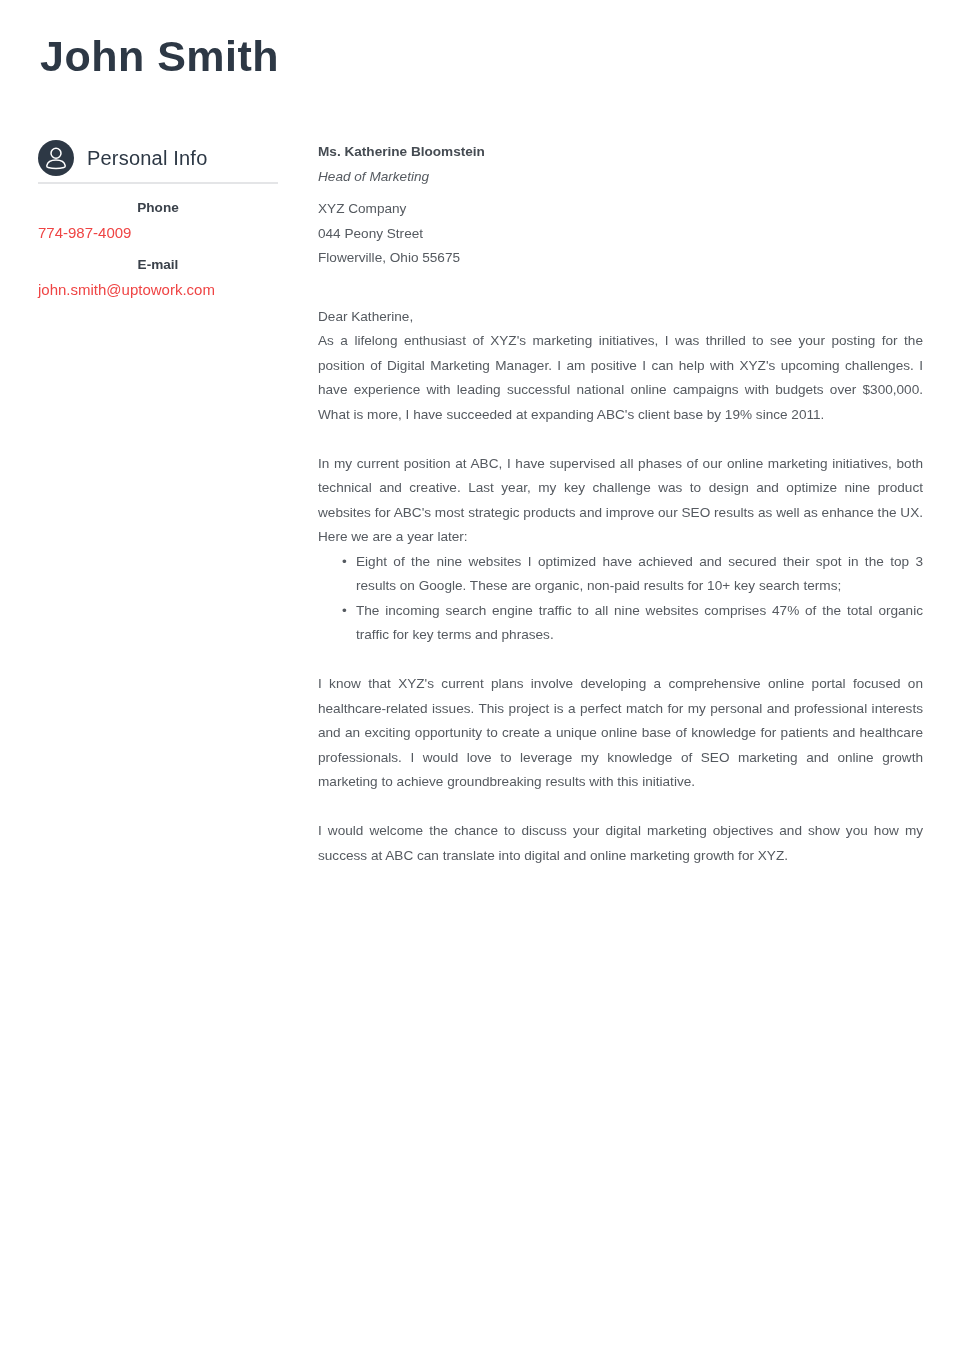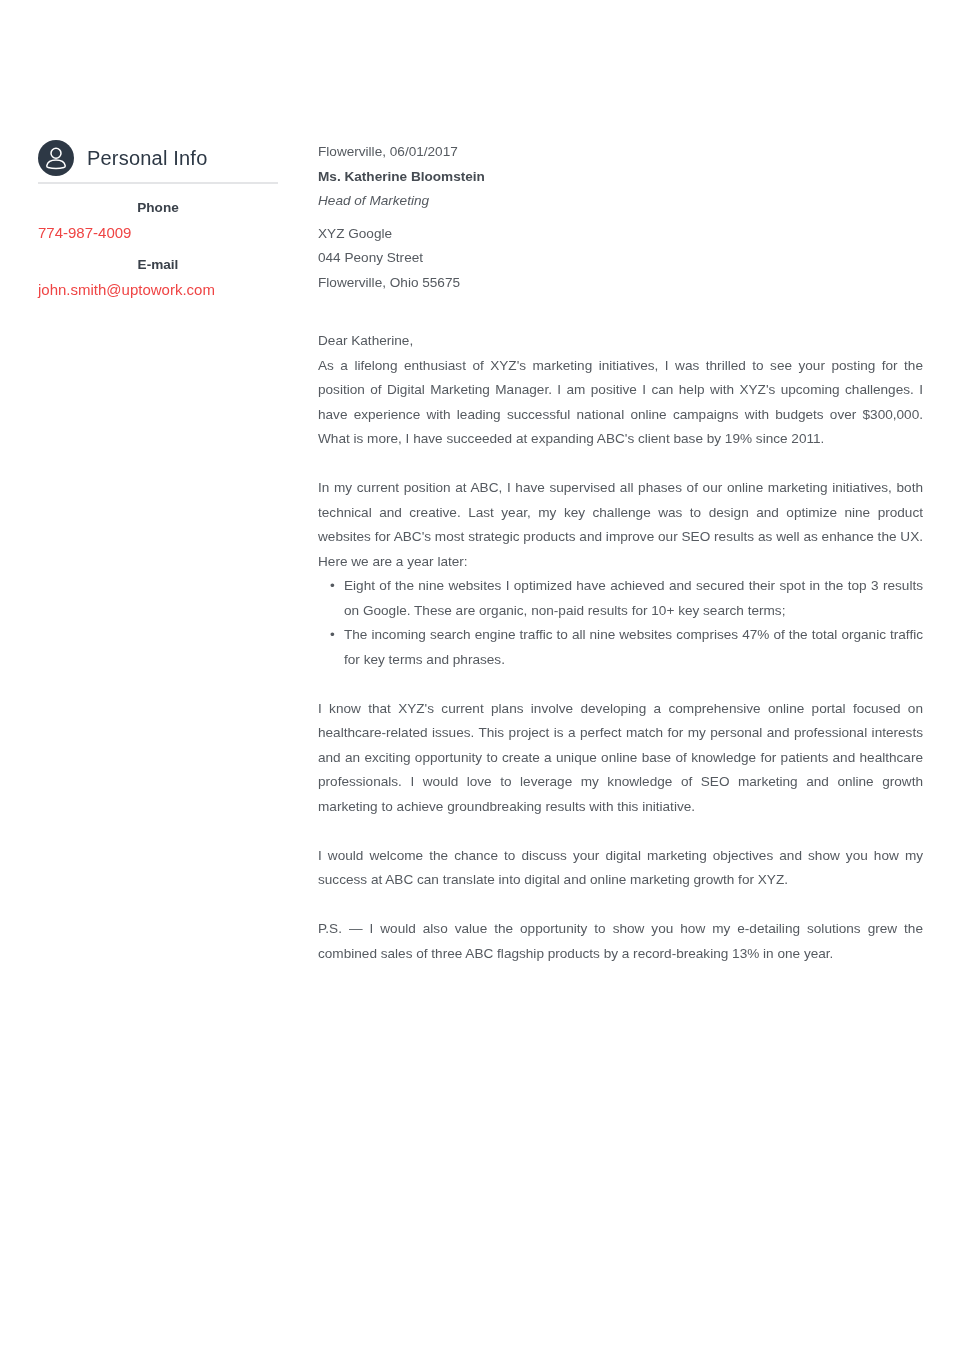--- a/index.html
+++ b/index.html
@@ -70,35 +70,36 @@
   .main p { margin: 0; }
   .date-line { margin-bottom: 41px; }
   .recipient { margin-bottom: 8px; }
   .recipient-name { font-weight: 700; color: #454b52; }
   .recipient-title { font-style: italic; }
   .address { margin-bottom: 34px; }
   .salutation { margin-bottom: 24px; }
   .para { text-align: justify; margin-bottom: 24.5px !important; }
   .para.tight { margin-bottom: 0 !important; }
   ul.bullets { list-style: none; padding-left: 26px; margin: 0 0 24.5px 0; }
-  ul.bullets li { position: relative; text-align: justify; }
+  ul.bullets li { position: relative; text-align: justify; margin-left: 12px; }
   ul.bullets li::before {
     content: "\2022";
     position: absolute;
     left: -14px;
     color: #555a60;
   }
   .closing { margin-bottom: 24.5px; }
 </style>
 </head>
 <body>
 
 <div class="page">
 
   <div class="header">
+    <div class="person-name">John Smith</div>
   </div>
 
   <div class="sidebar">
     <div class="section-head">
       <span class="section-icon">
         <svg viewBox="0 0 36 36" width="36" height="36">
           <circle cx="18" cy="18" r="18" fill="#2d3845"></circle>
           <circle cx="18" cy="13.2" r="5" fill="none" stroke="#ffffff" stroke-width="1.5"></circle>
           <path d="M8.8 25.6 C9.6 21.6 13 19.9 18 19.9 C23 19.9 26.4 21.6 27.2 25.6 C27.4 26.6 26.9 27.3 25.9 27.5 C23.4 28.1 20.8 28.4 18 28.4 C15.2 28.4 12.6 28.1 10.1 27.5 C9.1 27.3 8.6 26.6 8.8 25.6 Z" fill="none" stroke="#ffffff" stroke-width="1.5"></path>
         </svg>
@@ -108,44 +109,42 @@
     <div class="divider"></div>
 
     <div class="field-label">Phone</div>
     <div class="field-value">774-987-4009</div>
 
     <div class="field-label">E-mail</div>
     <div class="field-value">john.smith@uptowork.com</div>
   </div>
 
   <div class="main">
-    <p class="date-line">Flowerville, 06/01/2017</p>
 
     <div class="recipient">
       <p class="recipient-name">Ms. Katherine Bloomstein</p>
       <p class="recipient-title">Head of Marketing</p>
     </div>
 
     <div class="address">
-      <p>XYZ Google</p>
+      <p>XYZ Company</p>
       <p>044 Peony Street</p>
       <p>Flowerville, Ohio 55675</p>
     </div>
 
     <p class="salutation">Dear Katherine,</p>
 
     <p class="para">As a lifelong enthusiast of XYZ's marketing initiatives, I was thrilled to see your posting for the position of Digital Marketing Manager. I am positive I can help with XYZ's upcoming challenges. I have experience with leading successful national online campaigns with budgets over $300,000. What is more, I have succeeded at expanding ABC's client base by 19% since 2011.</p>
 
     <p class="para tight">In my current position at ABC, I have supervised all phases of our online marketing initiatives, both technical and creative. Last year, my key challenge was to design and optimize nine product websites for ABC's most strategic products and improve our SEO results as well as enhance the UX. Here we are a year later:</p>
     <ul class="bullets">
       <li>Eight of the nine websites I optimized have achieved and secured their spot in the top 3 results on Google. These are organic, non-paid results for 10+ key search terms;</li>
       <li>The incoming search engine traffic to all nine websites comprises 47% of the total organic traffic for key terms and phrases.</li>
     </ul>
 
     <p class="para">I know that XYZ's current plans involve developing a comprehensive online portal focused on healthcare-related issues. This project is a perfect match for my personal and professional interests and an exciting opportunity to create a unique online base of knowledge for patients and healthcare professionals. I would love to leverage my knowledge of SEO marketing and online growth marketing to achieve groundbreaking results with this initiative.</p>
 
     <p class="para">I would welcome the chance to discuss your digital marketing objectives and show you how my success at ABC can translate into digital and online marketing growth for XYZ.</p>
 
 
-    <p class="para">P.S. — I would also value the opportunity to show you how my e-detailing solutions grew the combined sales of three ABC flagship products by a record-breaking 13% in one year.</p>
   </div>
 
 </div>
 
 </body></html>

